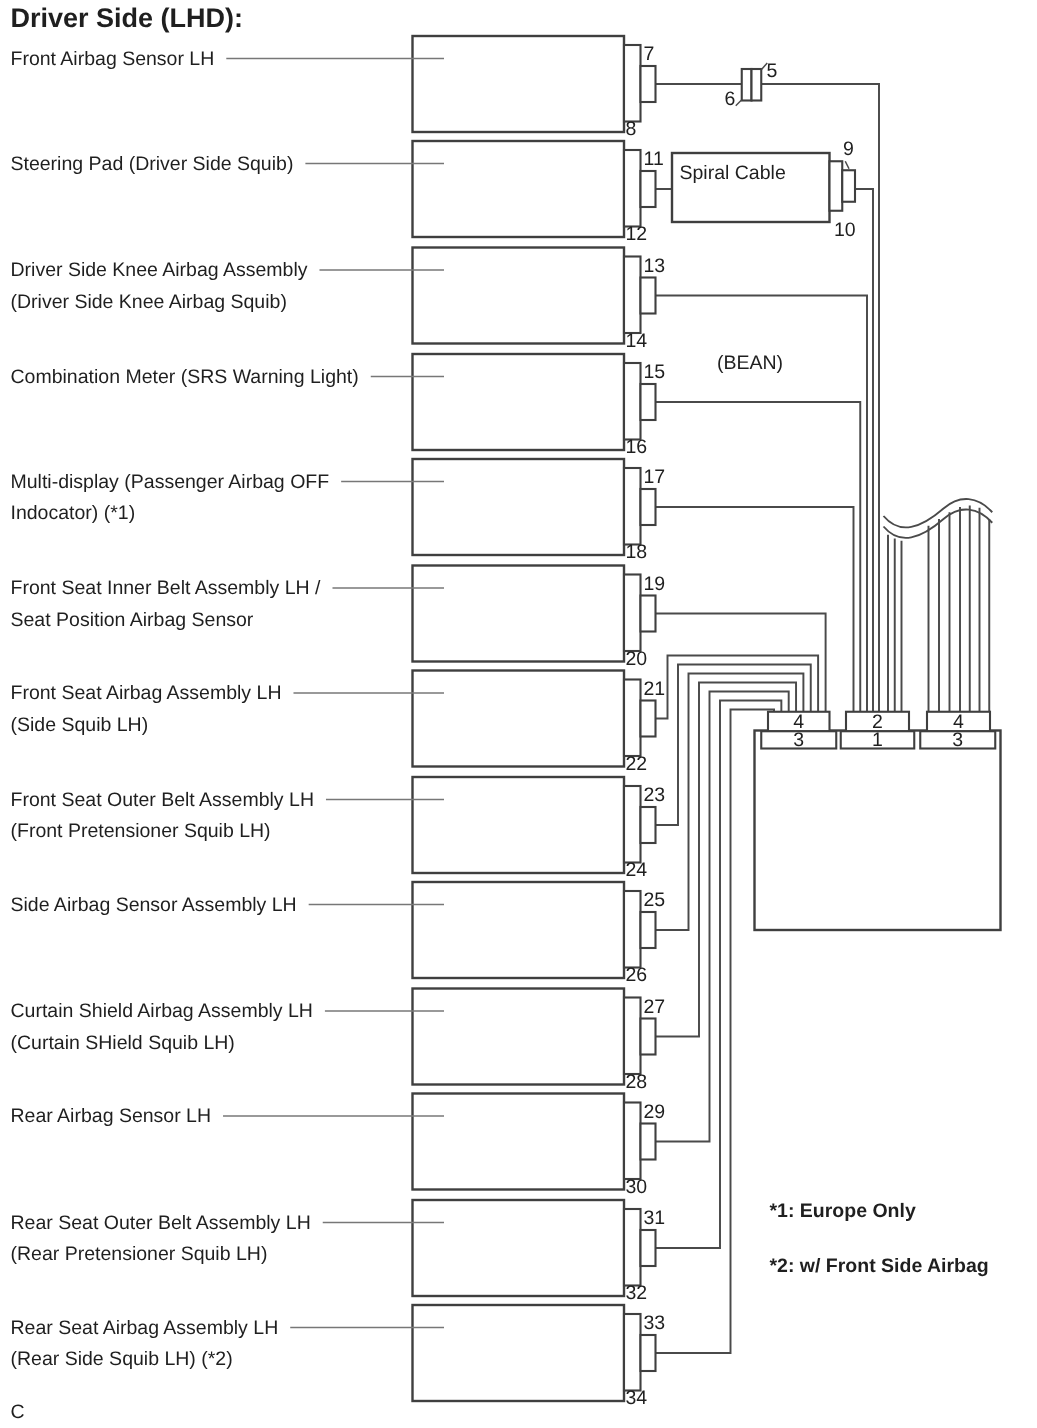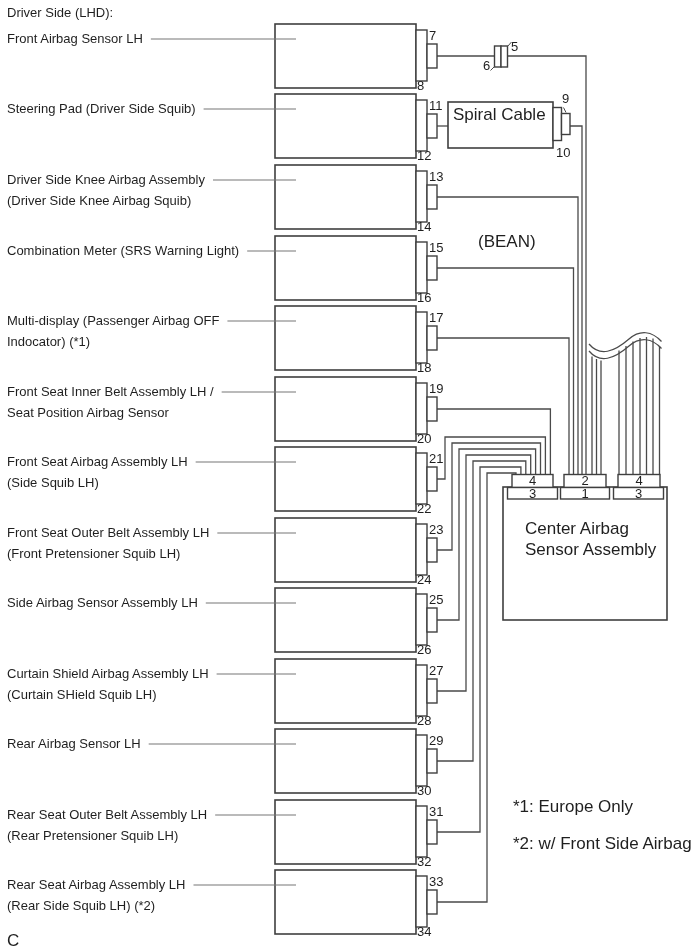--- a/index.html
+++ b/index.html
@@ -1,24 +1,24 @@
 <!DOCTYPE html>
 <html><head>
 <meta charset="utf-8">
 <style>
   html,body{margin:0;padding:0;background:#fff;}
   .stage{
     position:relative;width:691px;height:952px;background:#ffffff;overflow:hidden;
     font-family:"Liberation Sans","DejaVu Sans",sans-serif;color:#1f1f1f;
   }
   .stage svg{position:absolute;left:0;top:0;}
-  .t{position:absolute;font-size:17px;line-height:17px;color:#1f1f1f;white-space:pre;}
-  .title{font-weight:normal;font-size:13px;}
+  .t{position:absolute;font-size:13px;line-height:17px;color:#1f1f1f;white-space:pre;}
+  .title{font-weight:bold;font-size:18px;}
   .asm{line-height:21px;}
-  .note{line-height:17px;}
+  .note{line-height:17px;font-weight:bold;}
 </style>
 </head>
 <body>
 
 <div class="stage">
   <svg id="diagram" width="691" height="952" viewBox="0 0 691 952">
       <polyline points="437,56 494,56" fill="none" stroke="#4a4a4a" stroke-width="1.3"></polyline>
       <polyline points="508,56 586,56 586,474.5" fill="none" stroke="#4a4a4a" stroke-width="1.3"></polyline>
       <polyline points="437,126 448,126" fill="none" stroke="#4a4a4a" stroke-width="1.3"></polyline>
       <polyline points="570,126 582,126 582,474.5" fill="none" stroke="#4a4a4a" stroke-width="1.3"></polyline>
@@ -171,21 +171,19 @@
       <text x="638.5" y="497.5" fill="#1f1f1f" font-size="13" font-family="&quot;Liberation Sans&quot;,&quot;DejaVu Sans&quot;,sans-serif" text-anchor="middle">3</text>
     </svg>
 
   <div class="t title" style="left:7px;top:4px">Driver Side (LHD):</div>
 
   <div class="t" style="left:453px;top:106px">Spiral Cable</div>
 
   <div class="t" style="left:478px;top:233px">(BEAN)</div>
 
 
-  <div class="t asm" style="left:525px;top:518px"><span>Center Airbag</span>
-<span>Sensor Assembly</span></div>
 
   <div class="t note" style="left:513px;top:798px">*1: Europe Only</div>
 
   <div class="t note" style="left:513px;top:835px">*2: w/ Front Side Airbag</div>
 
   <div class="t" style="left:7px;top:932px">C</div>
 </div>
 
 </body></html>

